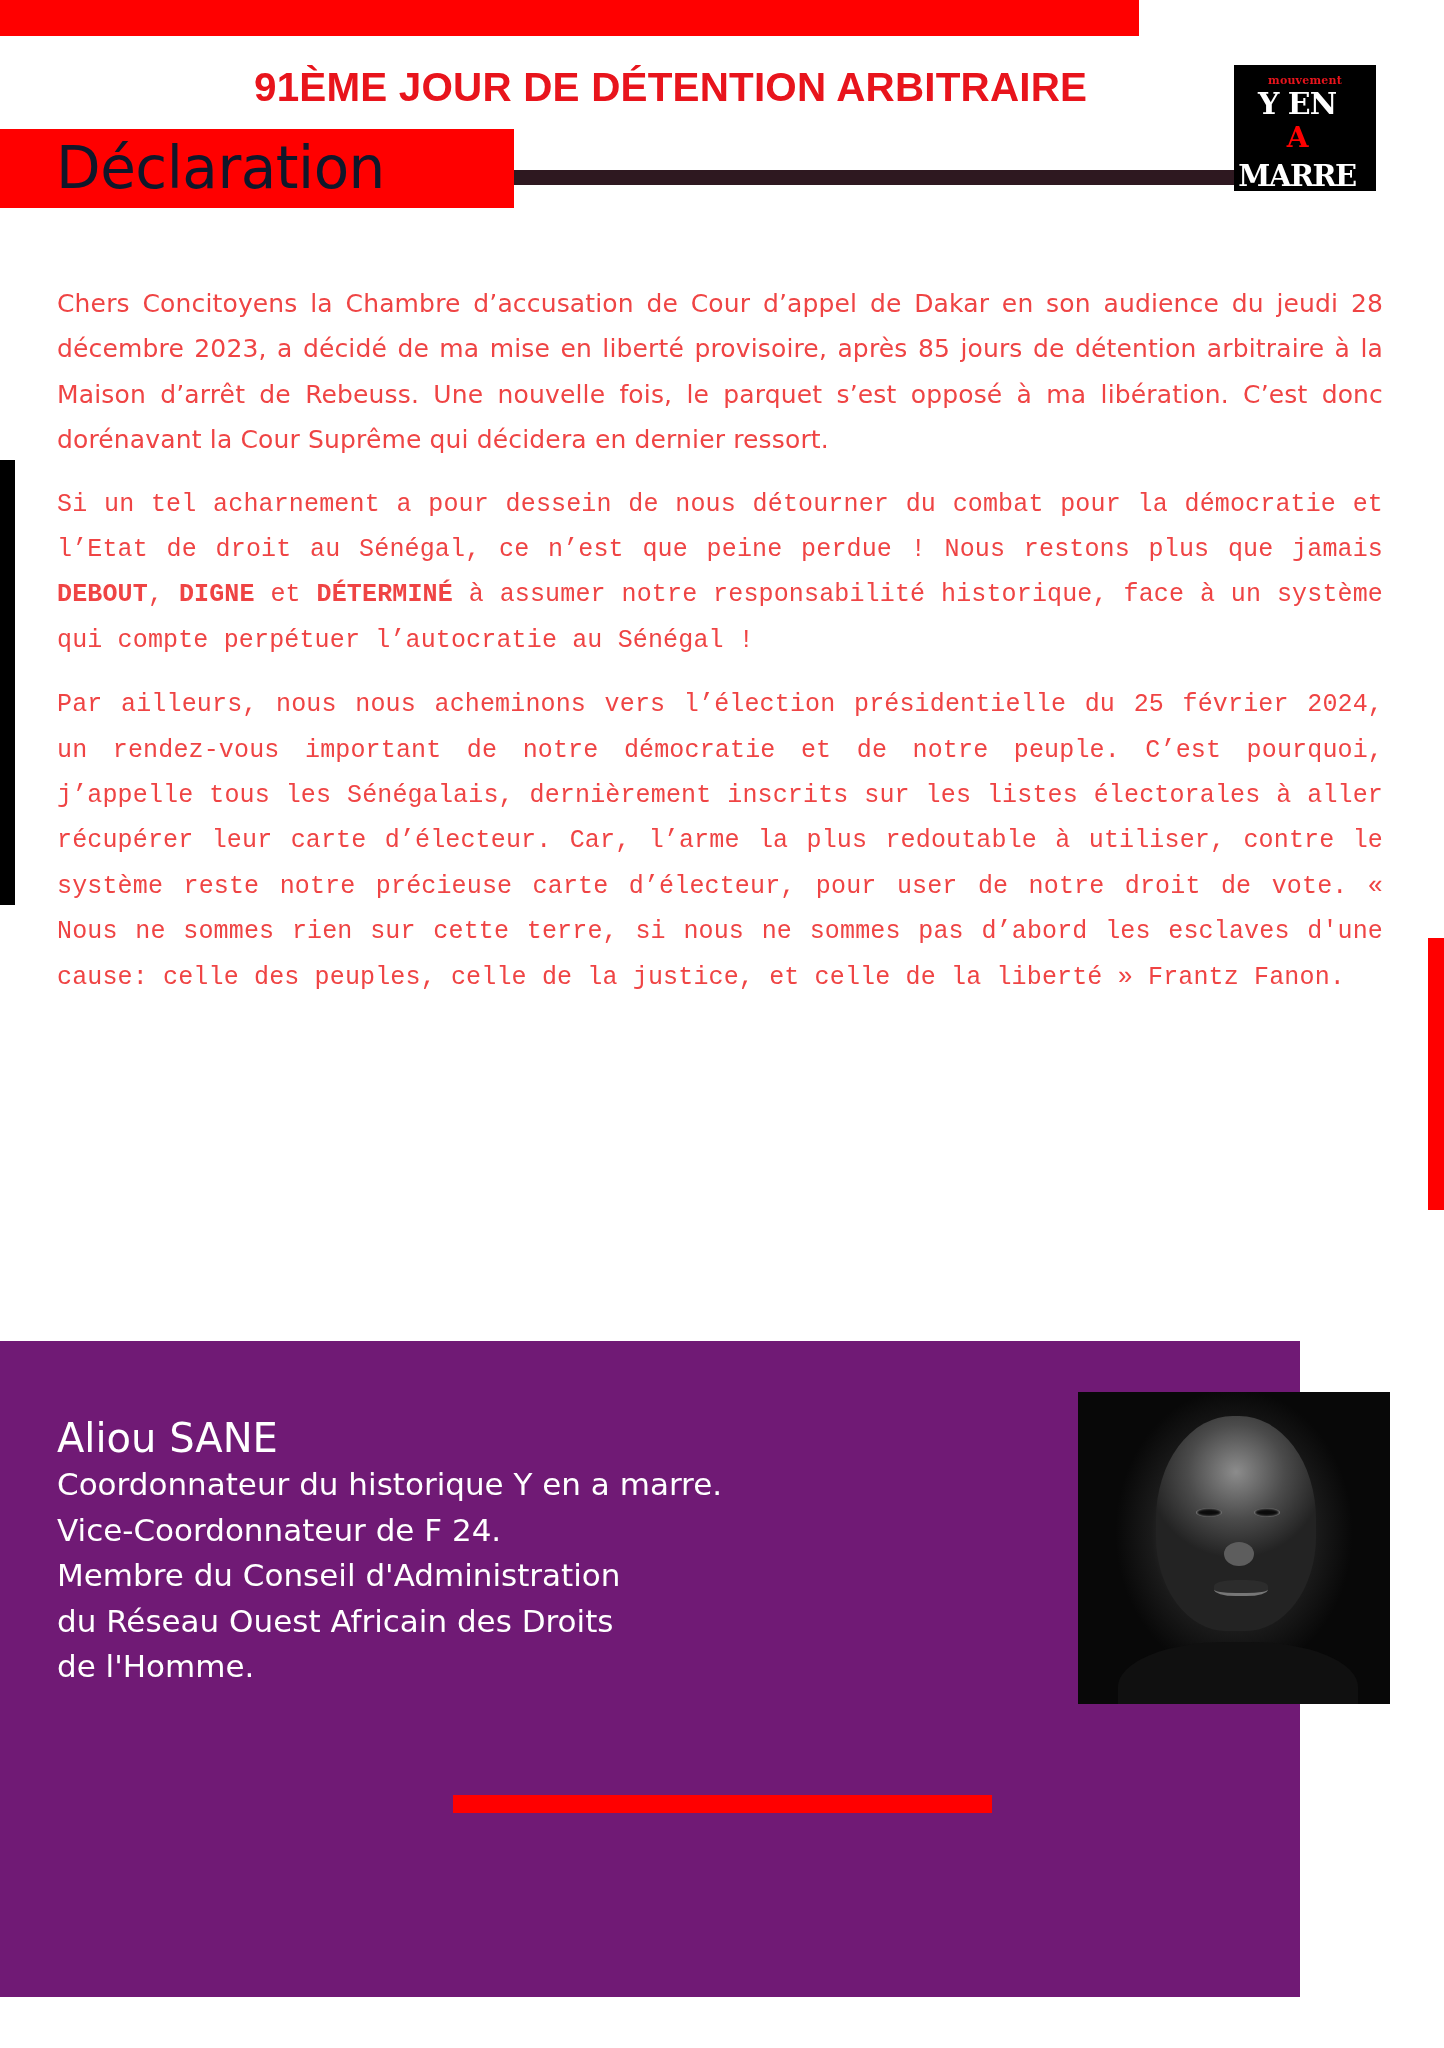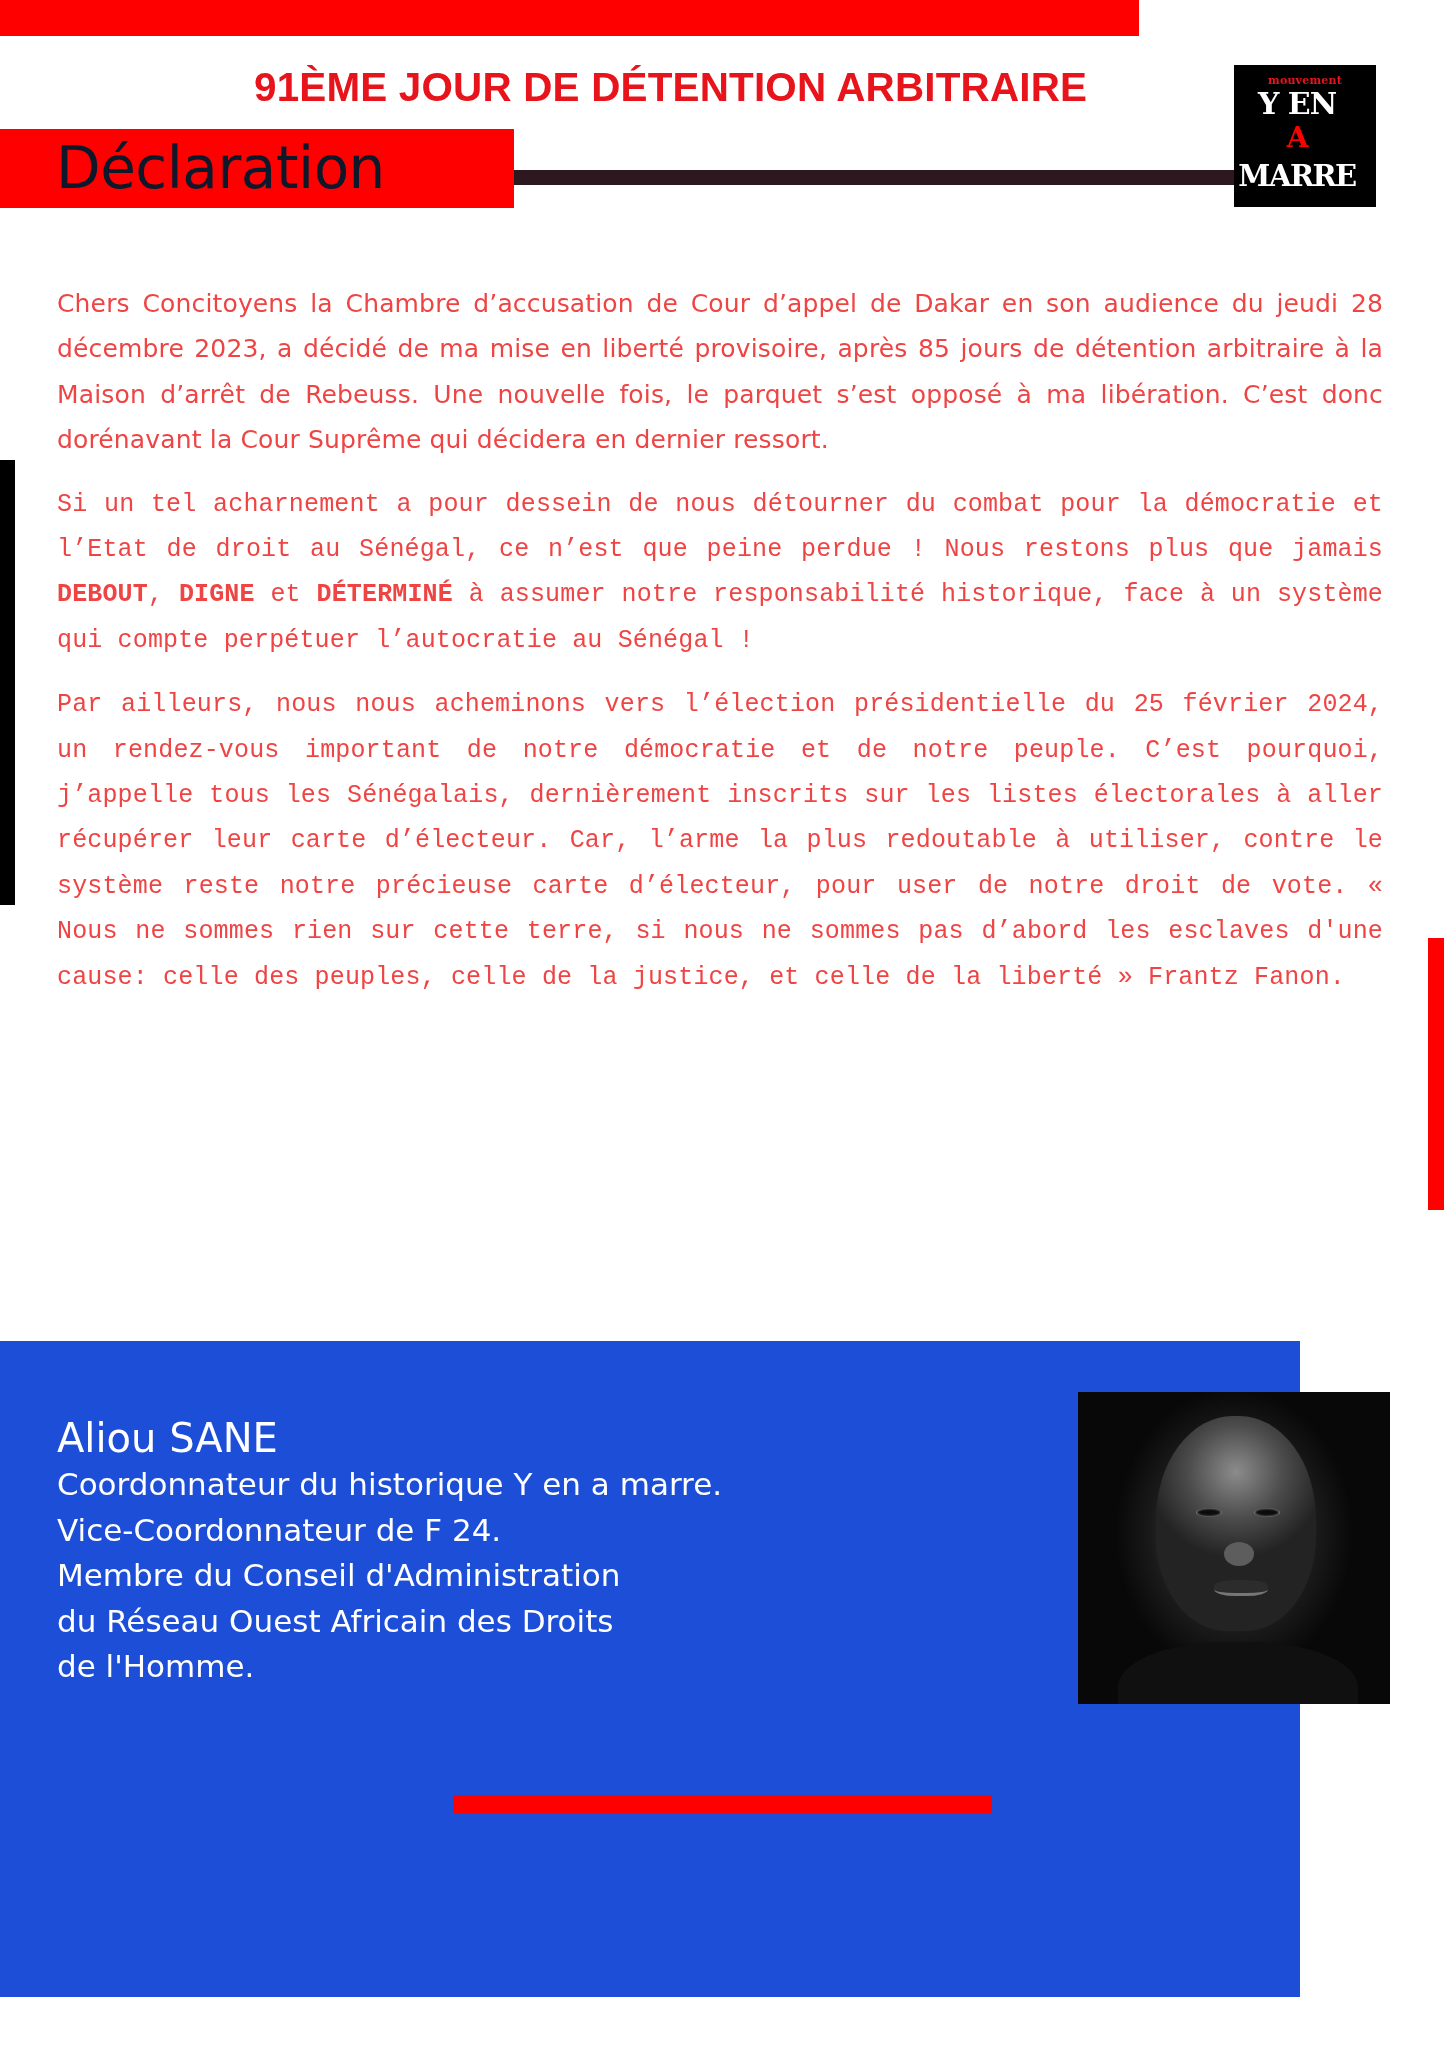--- a/index.html
+++ b/index.html
@@ -62,21 +62,21 @@
       position: absolute;
       left: 514px; top: 170px;
       width: 722px; height: 15px;
       background: #2e1820;
     }
 
     
     .logo {
       position: absolute;
       left: 1234px; top: 65px;
-      width: 142px; height: 142px;
+      width: 142px; height: 126px;
       background: #000000;
       text-align: center;
       font-family: "DejaVu Serif", "Liberation Serif", serif;
       font-weight: 700;
       padding-left: 28px;
     }
     .logo .l-small {
       position: absolute;
       left: 0; right: 0; top: 10px;
       font-size: 11px;
@@ -125,21 +125,21 @@
       letter-spacing: 0.15px;
     }
     .para + .para { margin-top: 19px; font-family: Liberation Mono, monospace; }
     .para b { font-weight: 700; }
 
     
     .footer {
       position: absolute;
       left: 0; top: 1341px;
       width: 1300px; height: 656px;
-      background: #1d4ed8;
+      background: #701a75;
     }
     .signature {
       position: absolute;
       left: 57px; top: 73px;
       color: #ffffff;
     }
     .sig-name {
       font-family: "DejaVu Sans", sans-serif;
       font-size: 40px;
       line-height: 48px;

